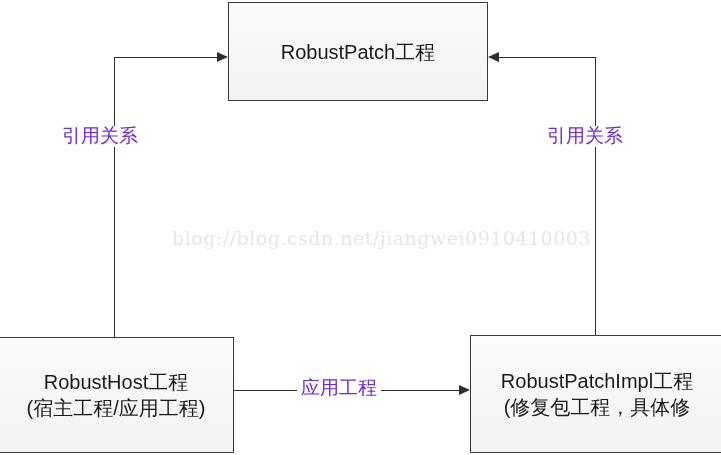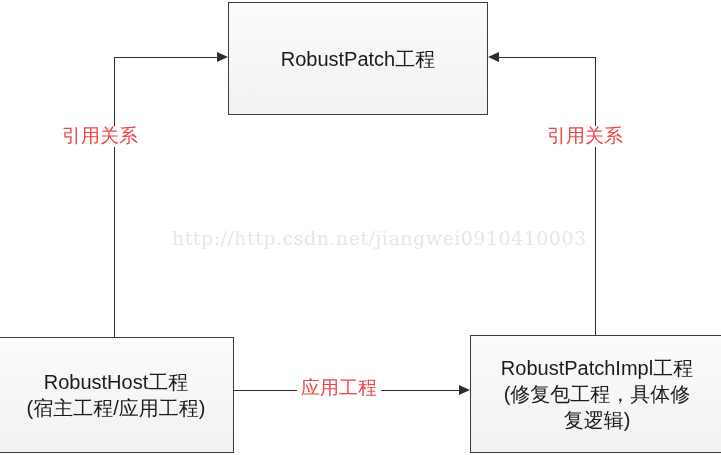--- a/index.html
+++ b/index.html
@@ -27,21 +27,21 @@
     align-items: center;
     justify-content: center;
     text-align: center;
     color: #1a1a1a;
     font-size: 20px;
     line-height: 1.30;
     z-index: 3;
   }
   .node .line { display: block; white-space: nowrap; }
 
-  #node-top     { left: 228px; top: 2px;   width: 260px; height: 113px; }
+  #node-top     { left: 228px; top: 2px;   width: 260px; height: 99px; }
   #node-host    { left: -2px;  top: 337px; width: 236px; height: 116px; }
   #node-impl    { left: 470px; top: 335px; width: 254px; height: 118px; }
 
   
   .ln {
     position: absolute;
     background: #2d2d2d;
     z-index: 2;
   }
   .ln-h { height: 1px; }
@@ -75,21 +75,21 @@
     border-right: 11px solid #2d2d2d;
   }
   #arw-top-left  { left: 217px; top: 52px; }
   #arw-top-right { left: 488px; top: 52px; }
   #arw-mid       { left: 459px; top: 385px; }
 
   
   .edge-label {
     position: absolute;
     font-size: 19px;
-    color: #ef4444;
+    color: #6d28d9;
     background: #ffffff;
     padding: 0 4px;
     white-space: nowrap;
     z-index: 5;
     line-height: 1.1;
   }
   #lbl-left  { left: 58px;  top: 126px; }
   #lbl-right { left: 543px; top: 126px; }
   #lbl-mid   { left: 297px; top: 378px; }
 
@@ -105,21 +105,21 @@
     white-space: nowrap;
     z-index: 1;
     user-select: none;
   }
 </style>
 </head>
 <body>
 
 <div id="canvas">
 
-  <div id="watermark">http://http.csdn.net/jiangwei0910410003</div>
+  <div id="watermark">blog://blog.csdn.net/jiangwei0910410003</div>
 
   <div class="ln ln-v" id="ln-left-v"></div>
   <div class="ln ln-h" id="ln-left-h"></div>
   <div class="ln ln-v" id="ln-right-v"></div>
   <div class="ln ln-h" id="ln-right-h"></div>
   <div class="ln ln-h" id="ln-mid-h"></div>
 
   <div class="arrow arrow-right" id="arw-top-left"></div>
   <div class="arrow arrow-left" id="arw-top-right"></div>
   <div class="arrow arrow-right" id="arw-mid"></div>
@@ -133,16 +133,15 @@
   </div>
 
   <div class="node" id="node-host">
     <span class="line">RobustHost工程</span>
     <span class="line">(宿主工程/应用工程)</span>
   </div>
 
   <div class="node" id="node-impl">
     <span class="line">RobustPatchImpl工程</span>
     <span class="line">(修复包工程，具体修</span>
-    <span class="line">复逻辑)</span>
   </div>
 
 </div>
 
 </body></html>

